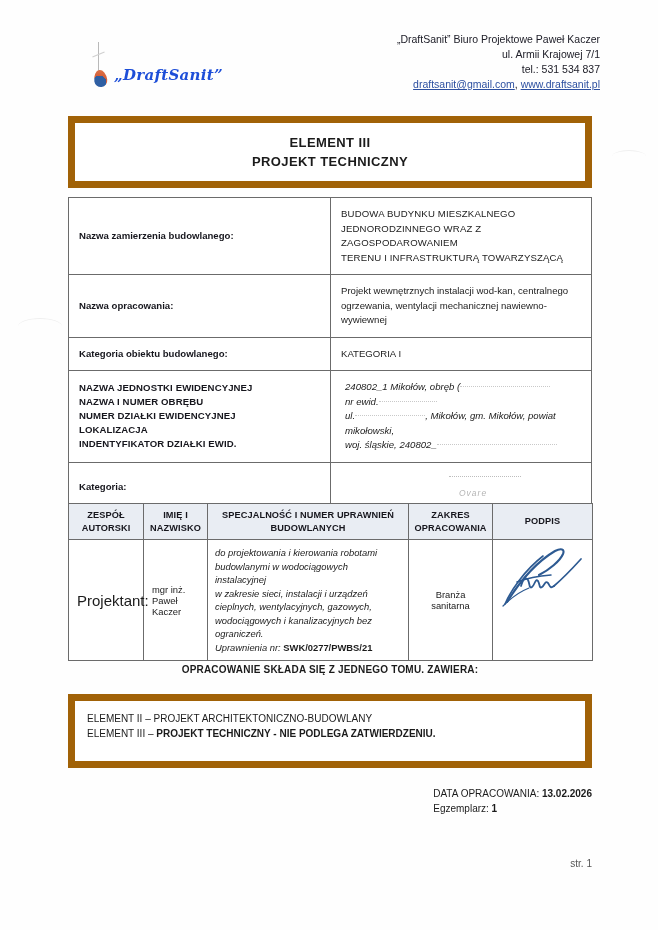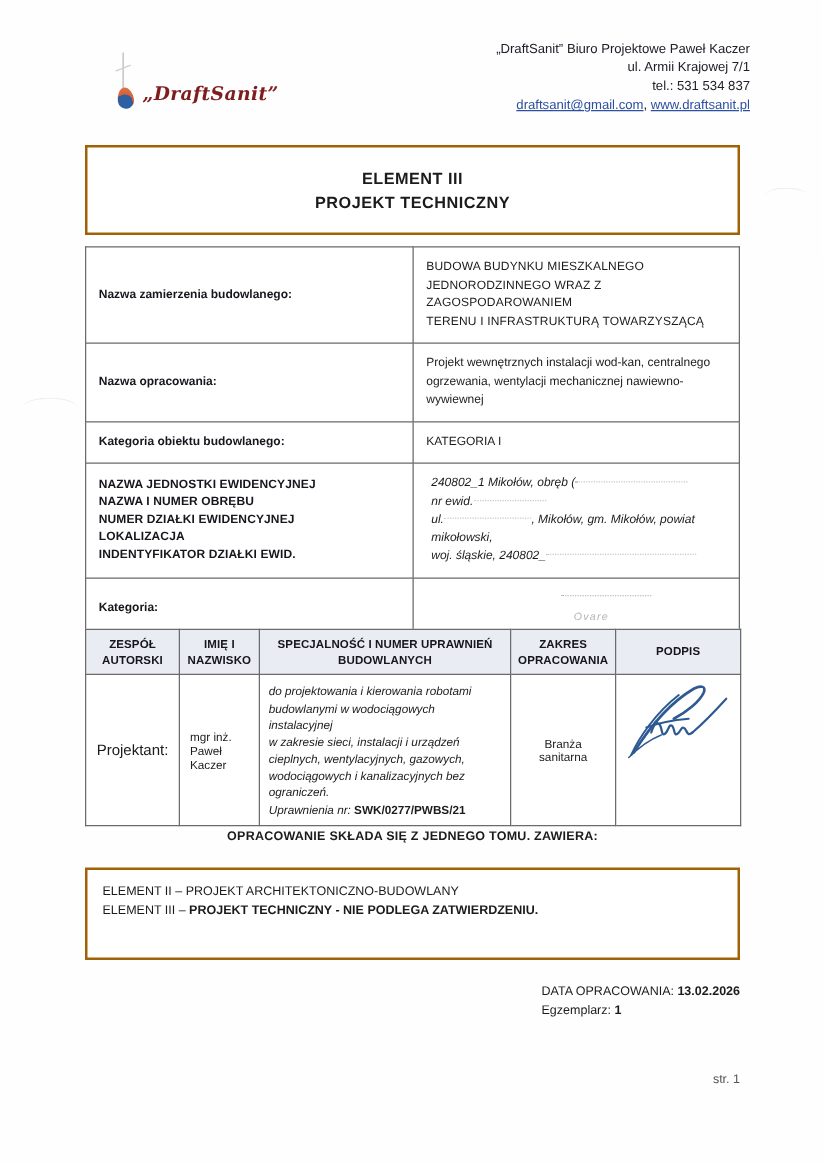--- a/index.html
+++ b/index.html
@@ -62,21 +62,21 @@
     transform: rotate(-22deg);
   }
   #logo .wordmark {
     position: absolute;
     left: 26px; top: 26px;
     font-family: "DejaVu Serif", serif;
     font-style: italic;
     font-weight: bold;
     font-size: 15px;
     letter-spacing: .3px;
-    color: #7f1d1d;
+    color: #1d4ed8;
     white-space: nowrap;
   }
   #company-block {
     position: absolute;
     right: 58px; top: 0;
     text-align: right;
     font-size: 10.5px;
     line-height: 15px;
     color: #20202a;
   }
@@ -84,21 +84,21 @@
   #company-block .links {
     color: #2c4fa0;
     text-decoration: underline;
   }
 
   
   .frame {
     position: absolute;
     left: 68px;
     width: 524px;
-    border: 2px solid #a16207;
+    border: 7px solid #a16207;
     box-sizing: border-box;
     background: #fff;
   }
 
   
   #title-box {
     top: 116px;
     height: 72px;
     display: flex;
     align-items: center;
@@ -212,21 +212,21 @@
     padding: 5px 3px;
     color: #16161d;
     letter-spacing: .1px;
   }
   #authors-table td {
     padding: 7px 8px;
     font-size: 9.4px;
     vertical-align: middle;
   }
   #authors-table td.c { text-align: center; }
-  #authors-table td.role { font-size: 12px; }
+  #authors-table td.role { font-size: 15px; }
   #authors-table td.spec {
     font-style: italic;
     line-height: 13.5px;
     text-align: left;
     padding: 6px 7px;
   }
   #authors-table td.spec b { font-style: normal; }
   #authors-table td.sign { position: relative; }
   #sig-svg {
     position: absolute;

